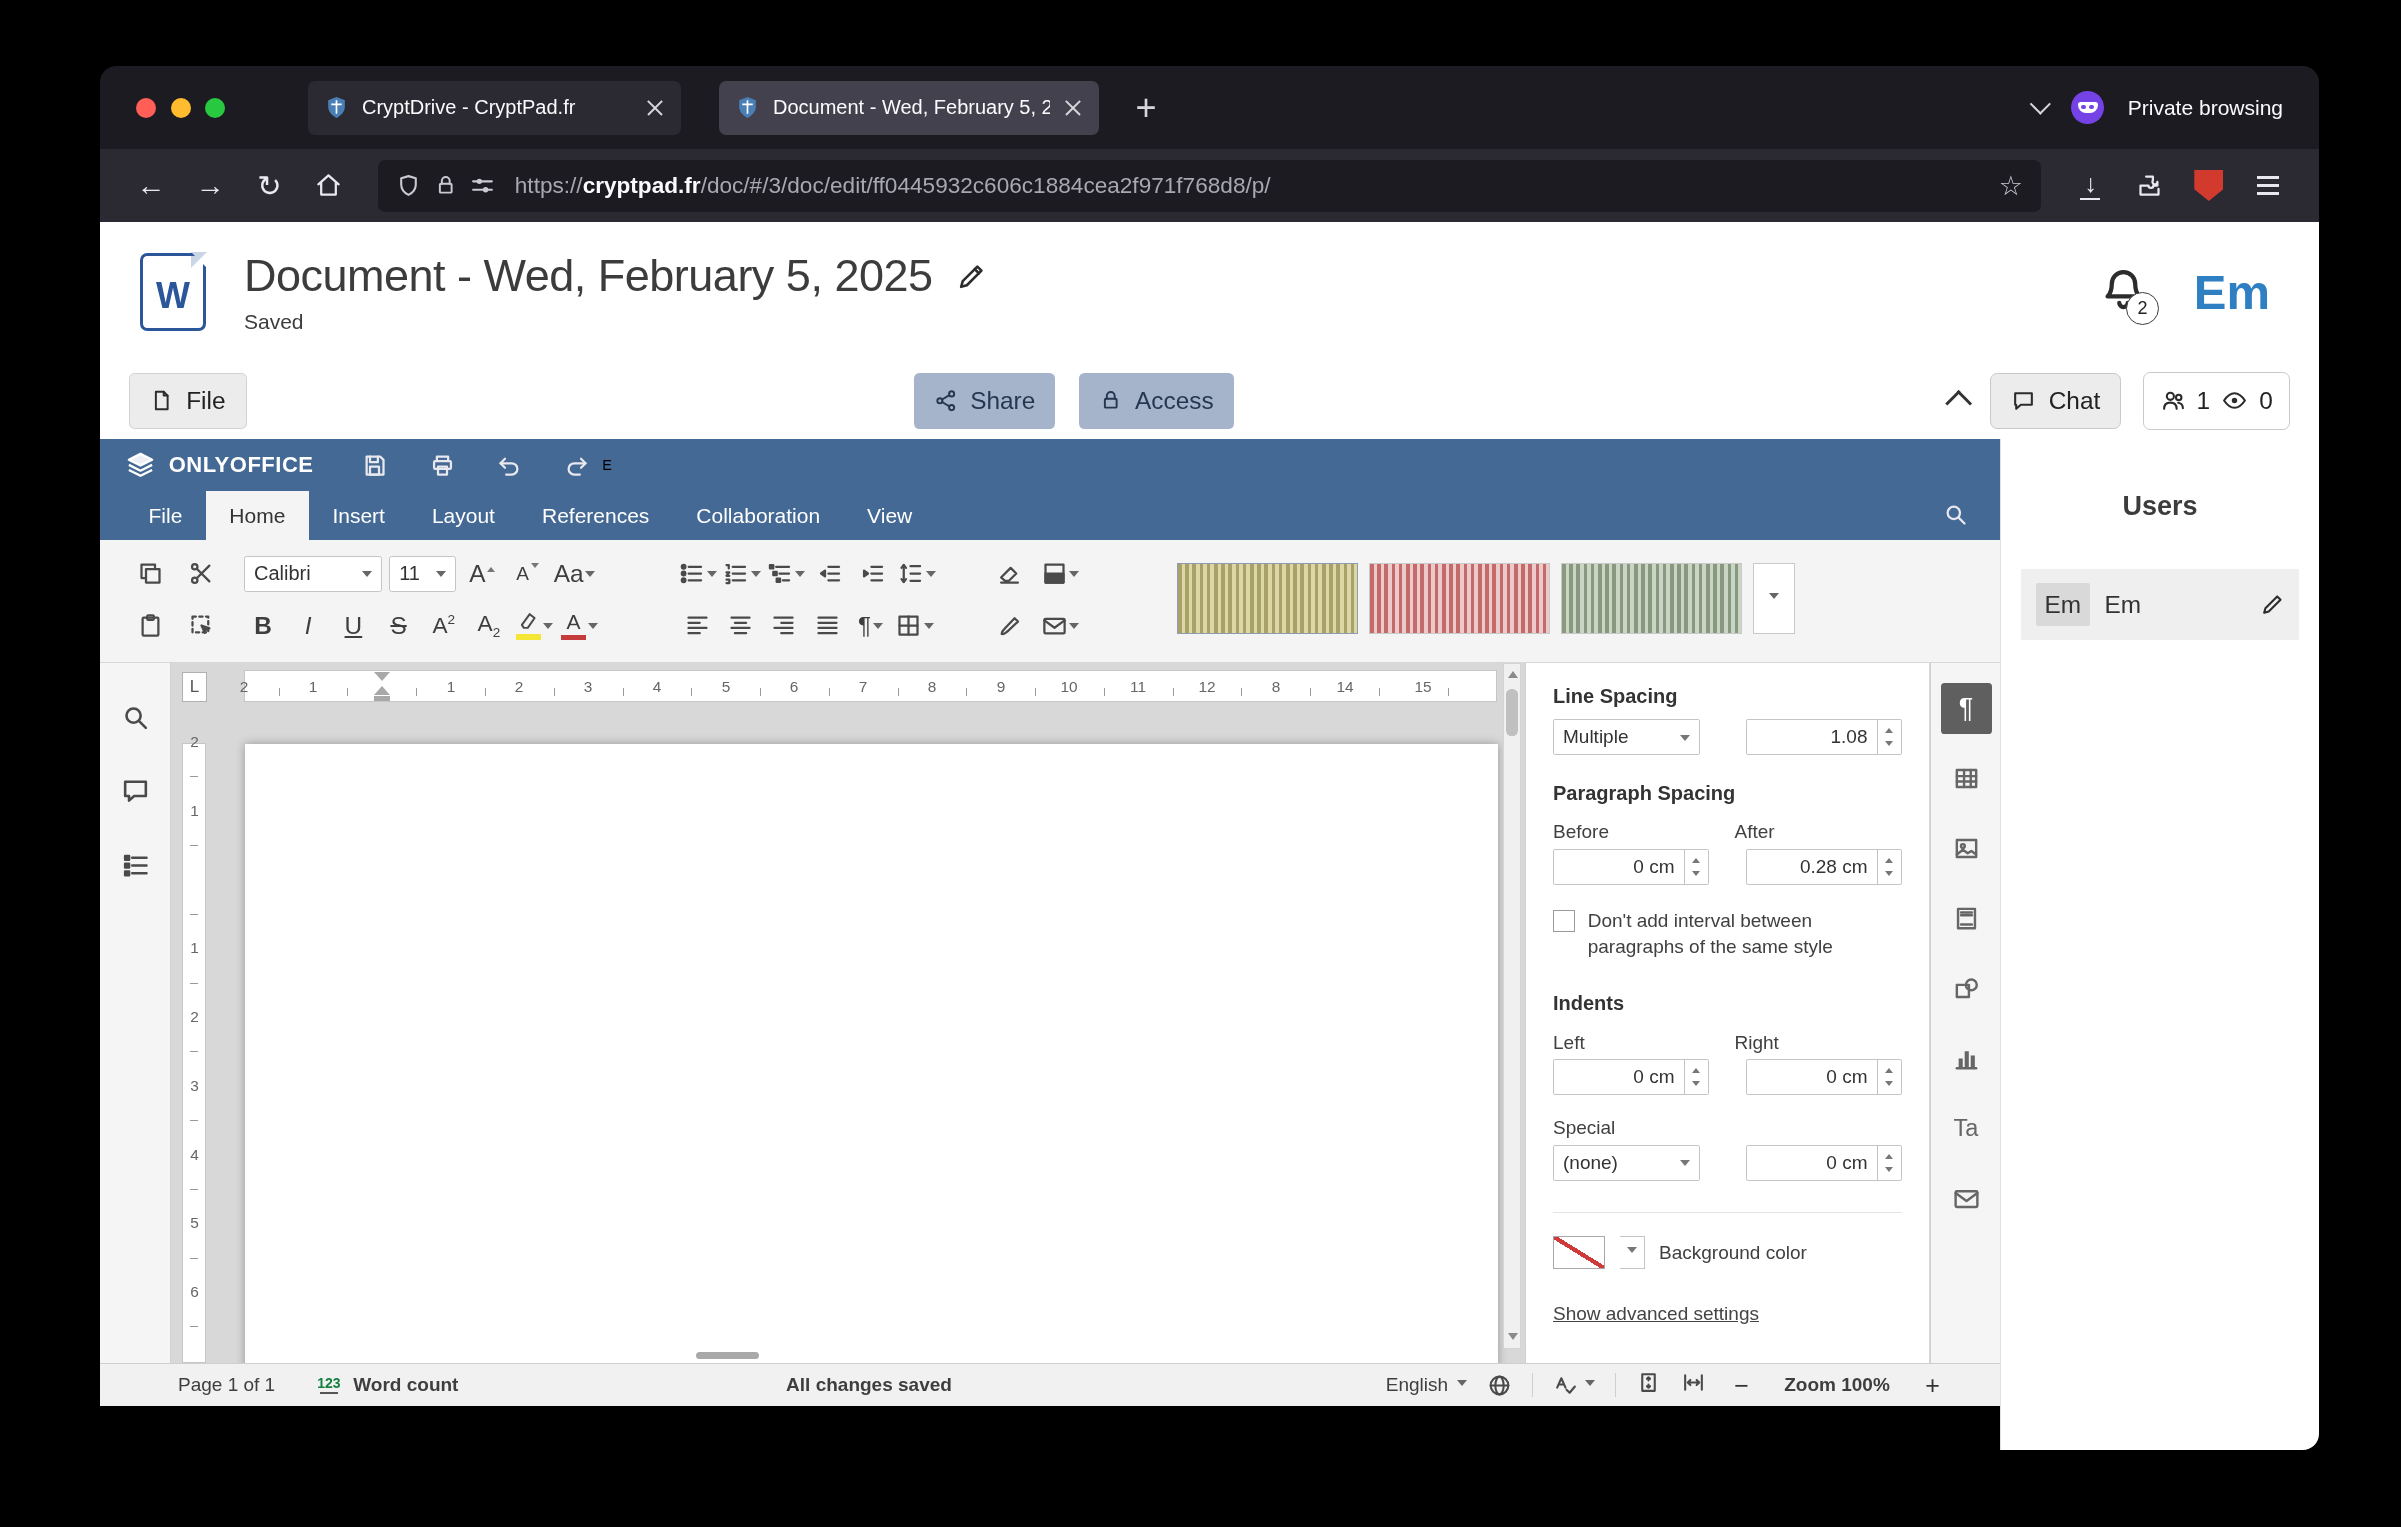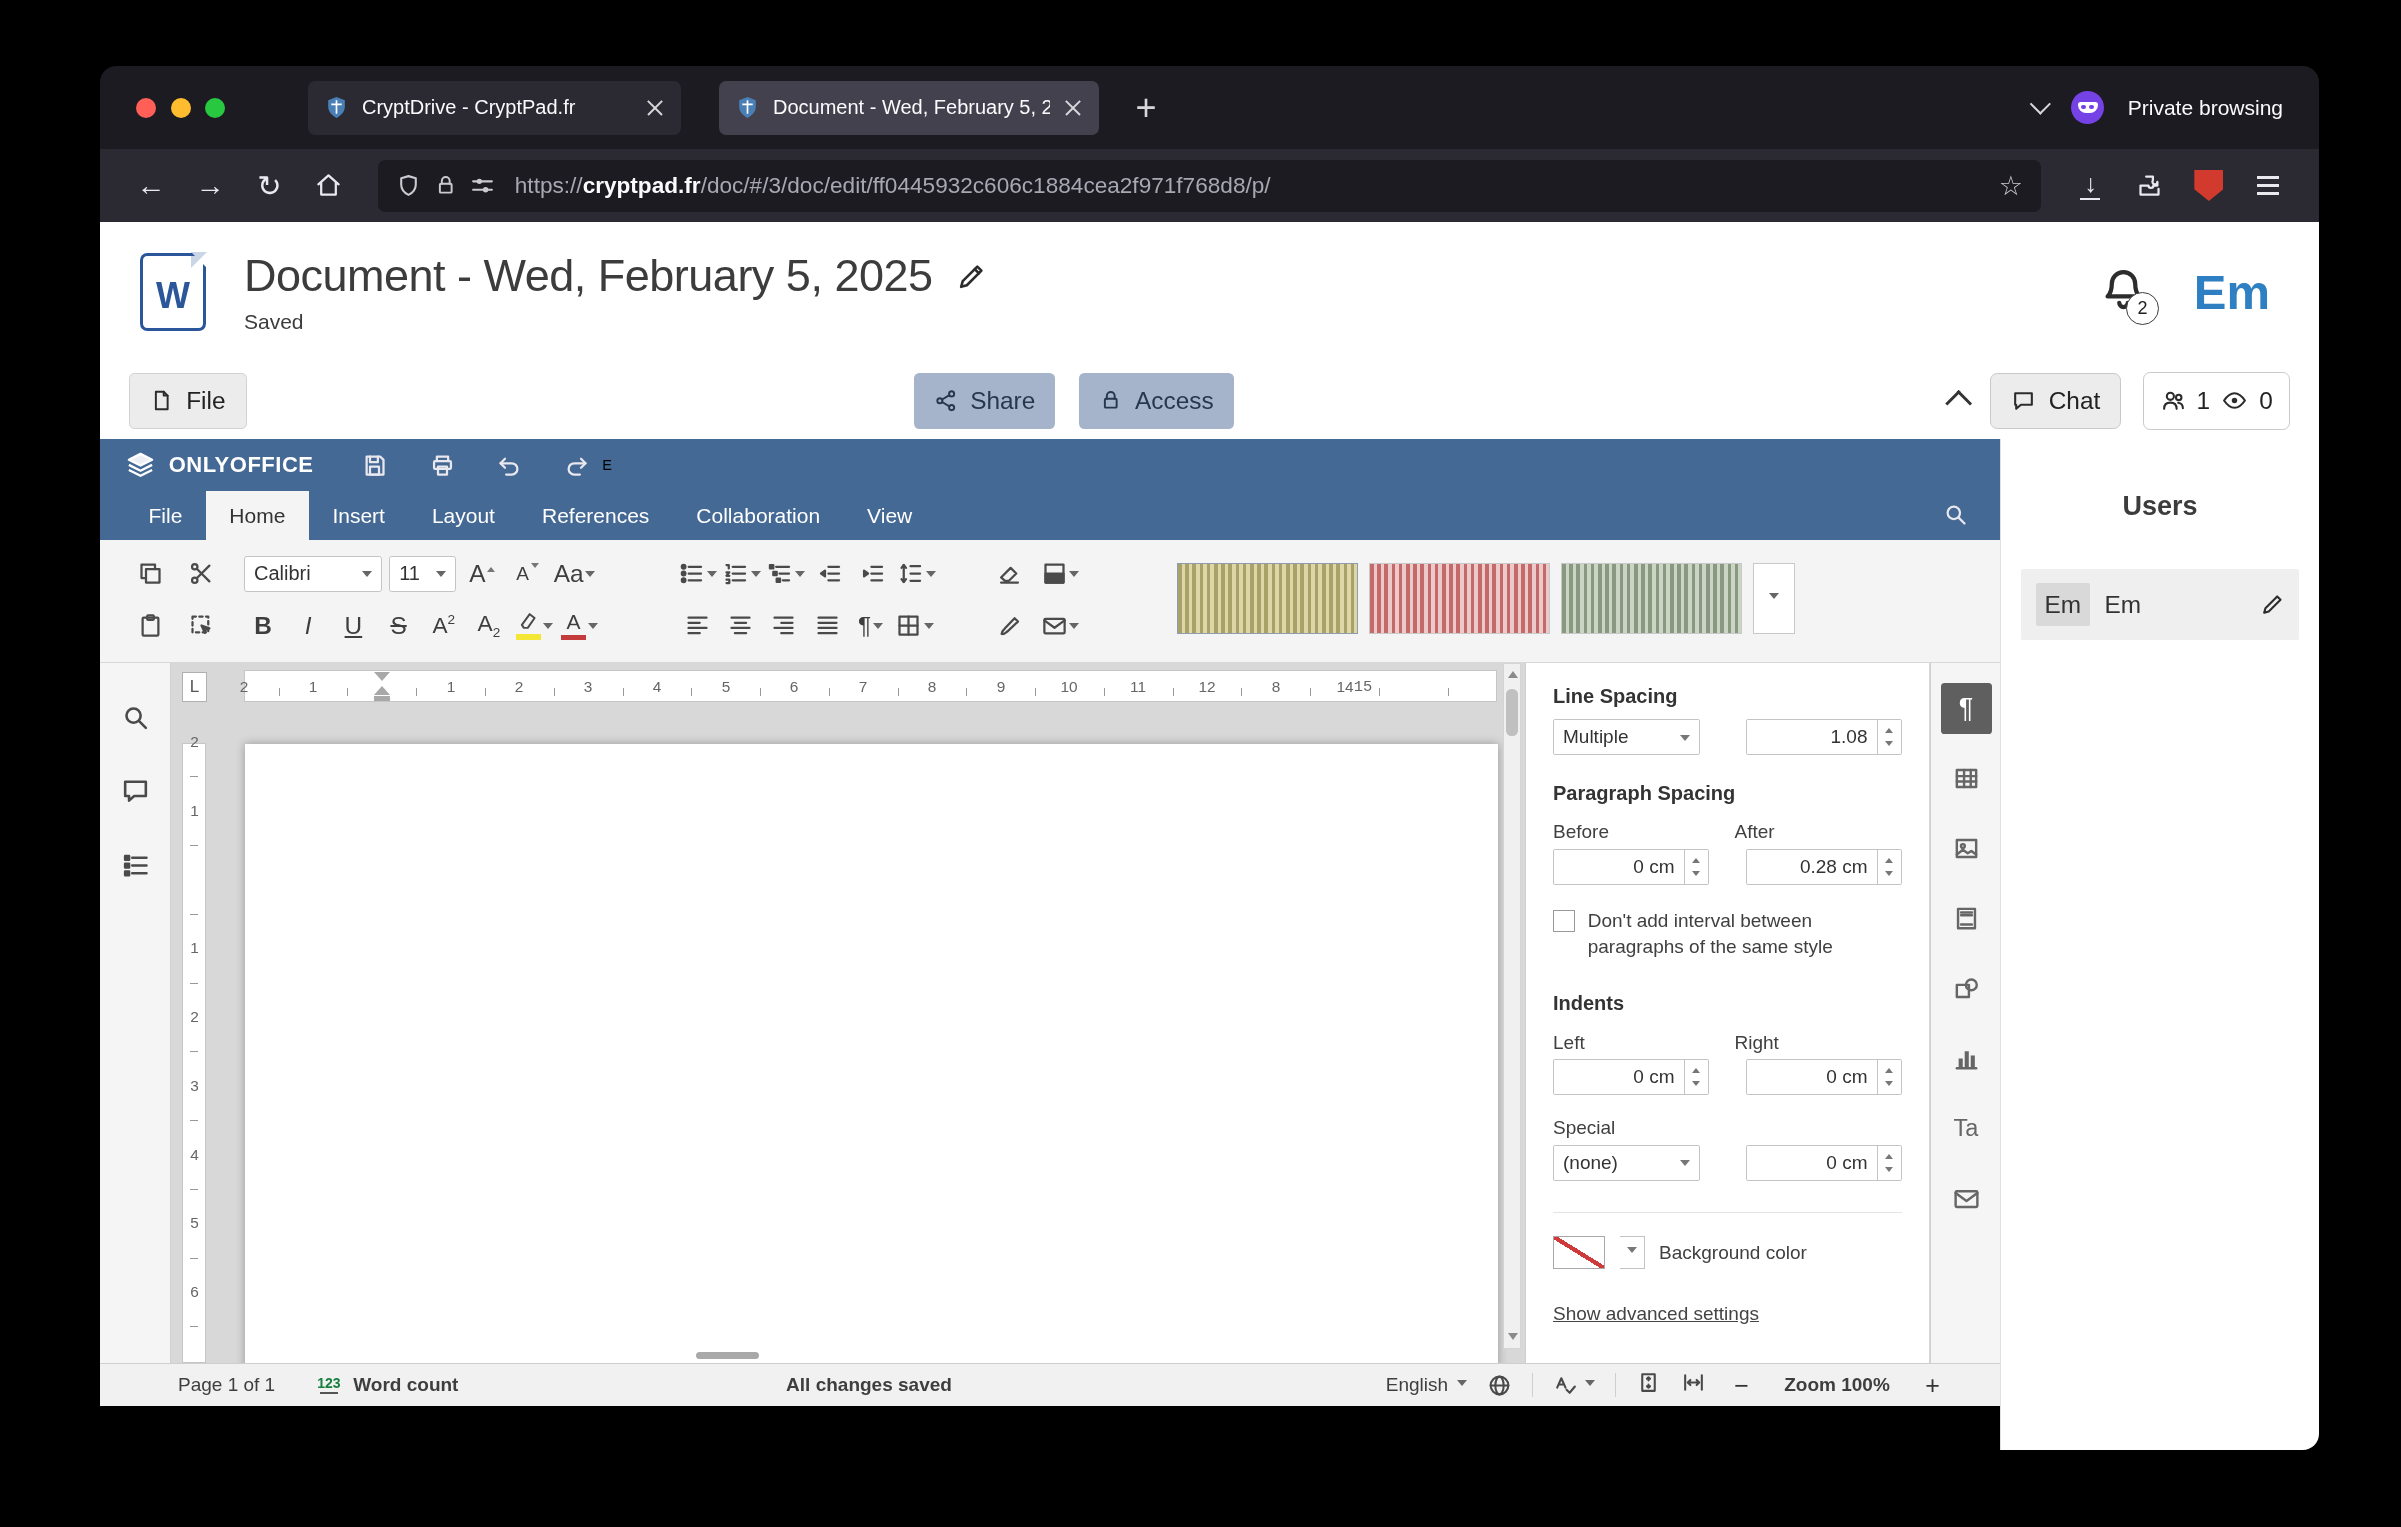--- a/index.html
+++ b/index.html
@@ -663,21 +663,21 @@
             <span class="rnum" style="left: 555px;">5</span>
             <span class="rnum" style="left: 623px;">6</span>
             <span class="rnum" style="left: 692px;">7</span>
             <span class="rnum" style="left: 761px;">8</span>
             <span class="rnum" style="left: 830px;">9</span>
             <span class="rnum" style="left: 898px;">10</span>
             <span class="rnum" style="left: 967px;">11</span>
             <span class="rnum" style="left: 1036px;">12</span>
             <span class="rnum" style="left: 1105px;">8</span>
             <span class="rnum" style="left: 1174px;">14</span>
-            <span class="rnum" style="left: 1192px; font-family: Liberation Mono, monospace;">15</span>
+            <span class="rnum" style="left: 1252px;">15</span>
             <span class="htick" style="left: 108px;"></span>
             <span class="htick" style="left: 176px;"></span>
             <span class="htick" style="left: 245px;"></span>
             <span class="htick" style="left: 314px;"></span>
             <span class="htick" style="left: 383px;"></span>
             <span class="htick" style="left: 452px;"></span>
             <span class="htick" style="left: 520px;"></span>
             <span class="htick" style="left: 589px;"></span>
             <span class="htick" style="left: 658px;"></span>
             <span class="htick" style="left: 727px;"></span>

